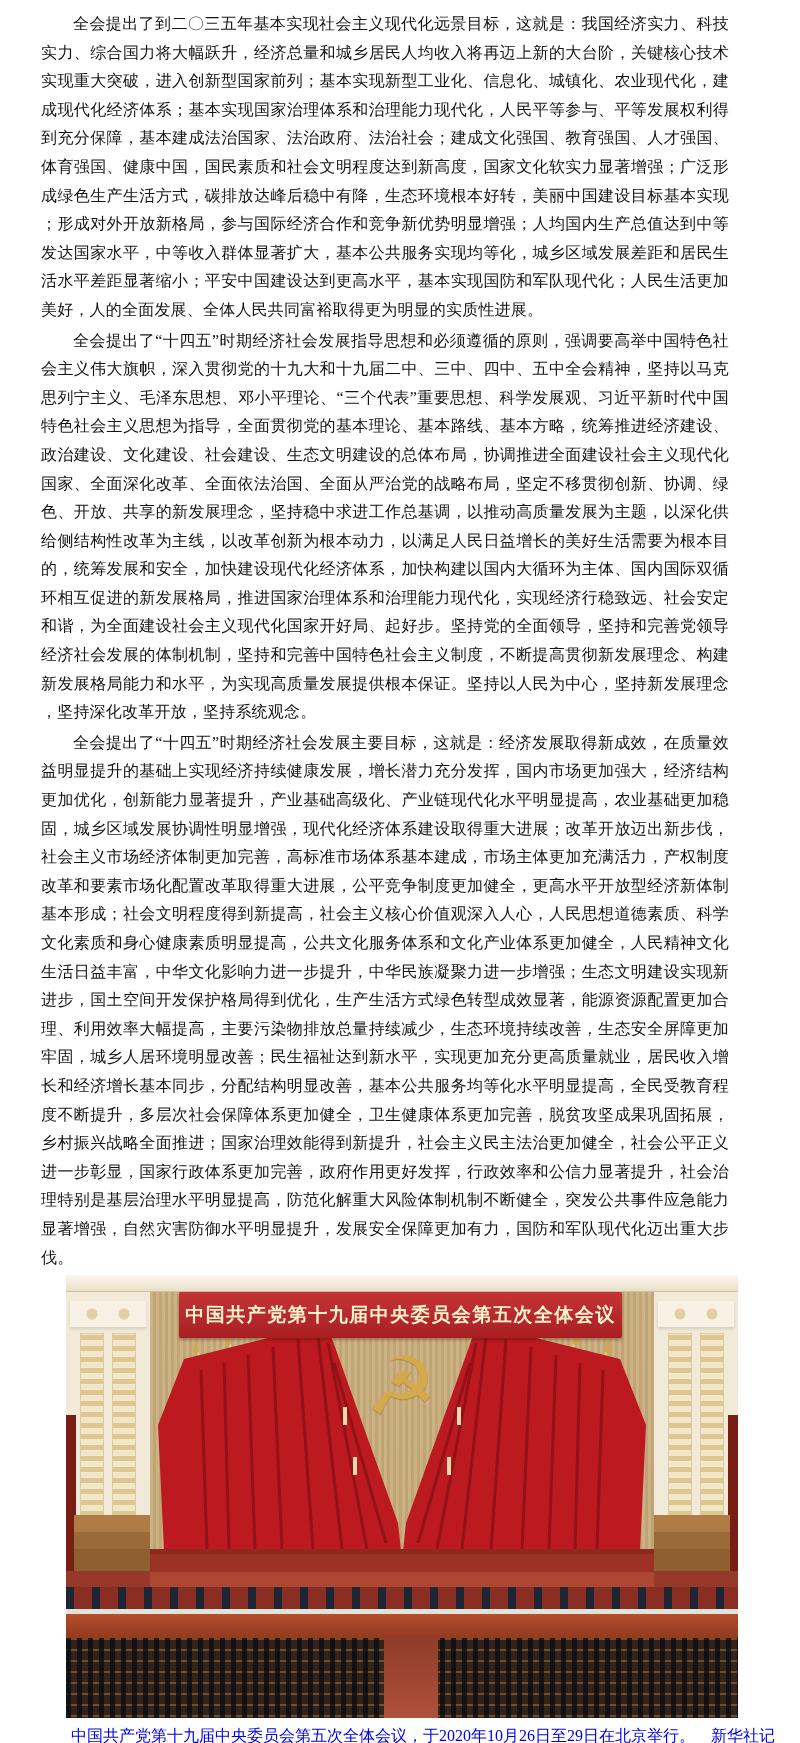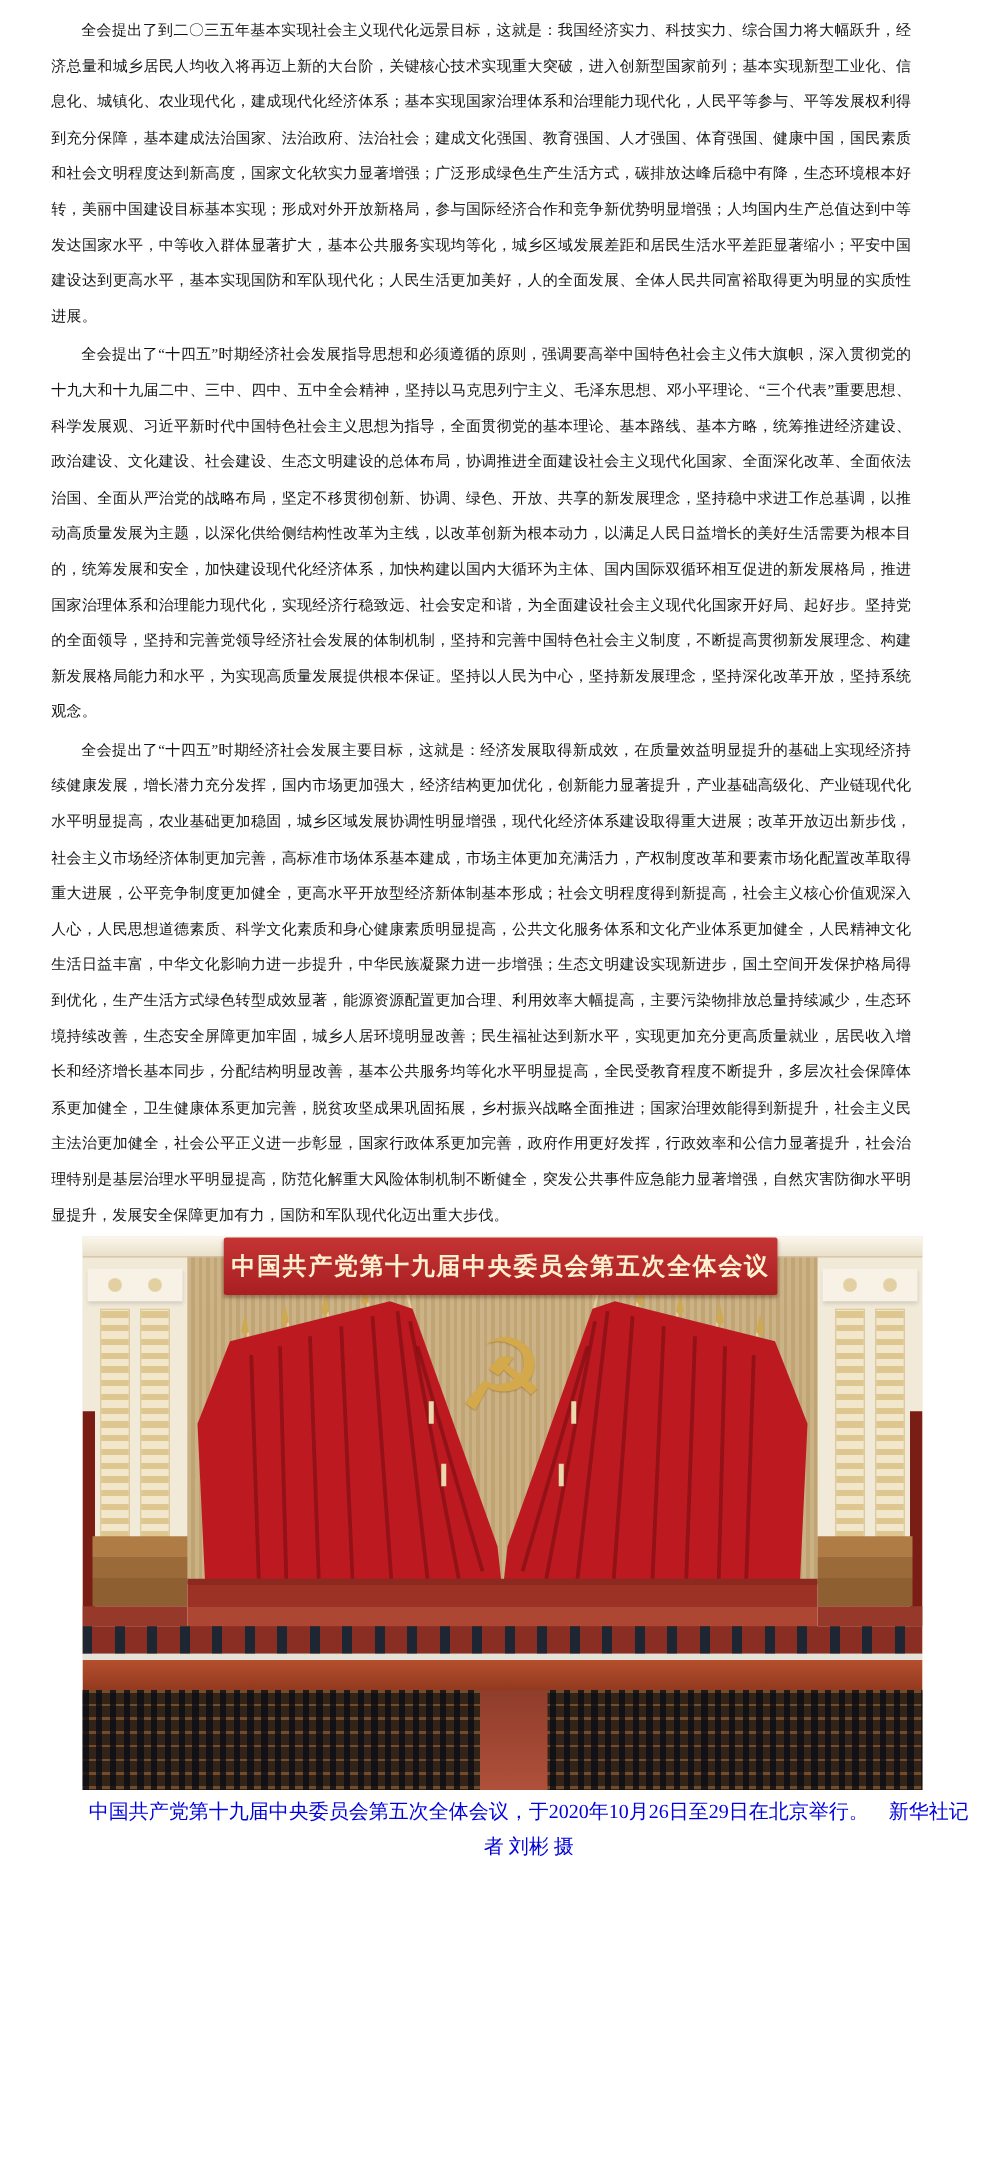--- a/index.html
+++ b/index.html
@@ -3,21 +3,21 @@
 <meta charset="utf-8">
 <style>
   html,body{margin:0;padding:0;background:#ffffff;}
   .page{position:relative;width:800px;height:1743px;overflow:hidden;background:#fff;
         font-family:"Liberation Serif", serif;color:#141414;}
 
   
   .article-body{padding:10px 0 0 41px;width:688px;}
   .article-body p{
     margin:0 0 2px 0;
-    font-size:12px;
+    font-size:16px;
     line-height:28.6px;
     text-indent:2em;
     text-align:justify;
     line-break:anywhere;
     letter-spacing:0.2px;
   }
 
   
   .photo-figure{margin:3px 0 0 66px;width:672px;}
   .photo{position:relative;width:672px;height:443px;overflow:hidden;background:#f2ead9;}
@@ -38,21 +38,21 @@
     background-image:repeating-linear-gradient(0deg,rgba(210,180,115,.55) 0 5px,rgba(245,238,220,.6) 5px 11px);}
   .orn.a{left:14px;} .orn.b{left:46px;}
   .side-curtain{top:140px;width:10px;height:172px;background:#7a1d15;}
   .side-curtain.left{left:0;} .side-curtain.right{left:662px;}
   .side-steps{top:240px;width:76px;height:56px;
     background:linear-gradient(#b07c46 0 30%,#9a6a38 30% 60%,#8e5f31 60%);}
   .side-steps.left{left:8px;} .side-steps.right{left:588px;}
   .side-rail{top:296px;width:84px;height:16px;background:#96382a;}
   .side-rail.left{left:0;} .side-rail.right{left:588px;}
 
-  .banner{left:113px;top:1px;width:443px;height:46px;z-index:6;
+  .banner{left:113px;top:17px;width:443px;height:46px;z-index:6;
     background:linear-gradient(#c53434,#a81f22);border-radius:2px;
     box-shadow:0 2px 3px rgba(60,20,10,.35);
     display:flex;align-items:center;justify-content:center;
     font-family:"Liberation Sans",sans-serif;font-weight:bold;
     font-size:19px;letter-spacing:1.5px;color:#fdf2d0;white-space:nowrap;}
 
   .emblem{left:295px;top:70px;width:80px;height:84px;z-index:2;
     font-family:"DejaVu Sans",sans-serif;font-size:80px;line-height:84px;
     text-align:center;color:#d4a94c;text-shadow:0 1px 1px rgba(120,85,20,.4);}
 

